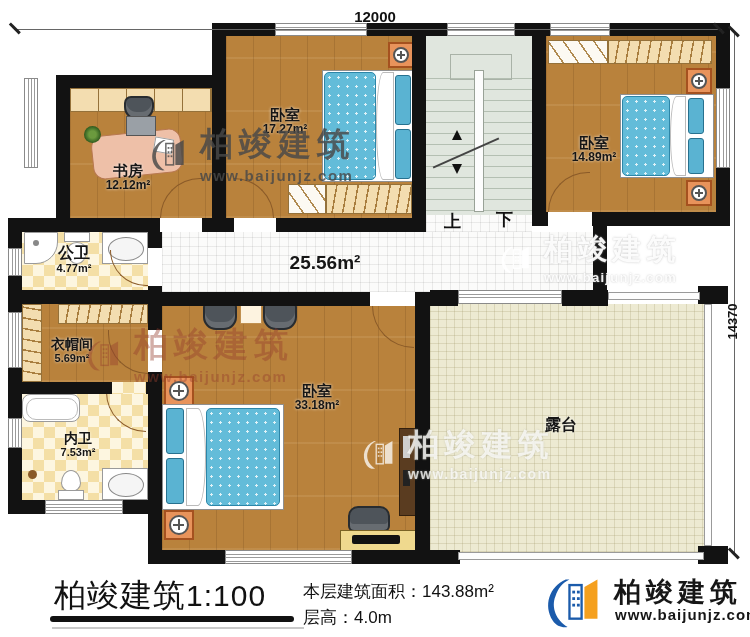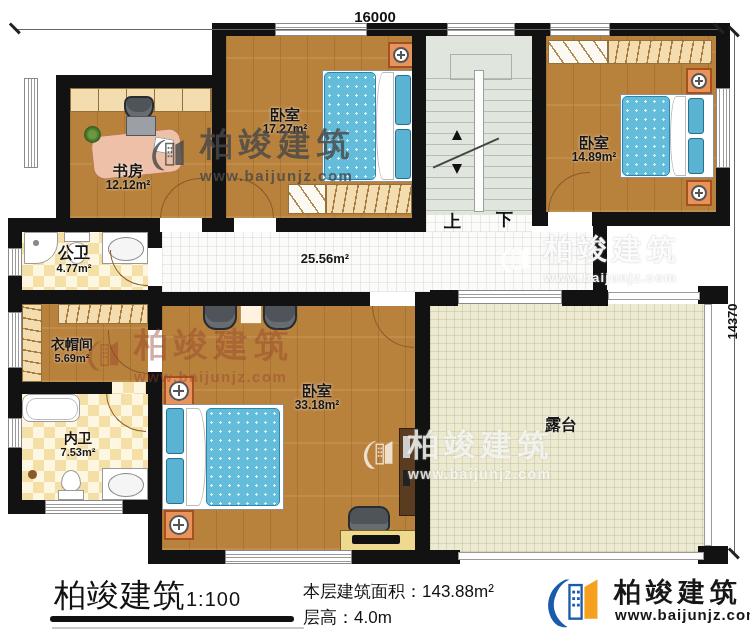--- a/index.html
+++ b/index.html
@@ -235,30 +235,30 @@
 </div>
 <div class="rlabel" style="left:38px;top:430px;width:80px">
   <span class="nm" style="font-size:14px">内卫</span>
   <span class="ar" style="font-size:11px">7.53m²</span>
 </div>
 <div class="rlabel" style="left:277px;top:382px;width:80px">
   <span class="nm">卧室</span>
   <span class="ar">33.18m²</span>
 </div>
 <div class="rlabel" style="left:287px;top:252px;width:76px">
-  <span class="ar" style="font-size:13px">25.56m²</span>
+  <span class="ar" style="font-size:19px">25.56m²</span>
 </div>
 <div class="rlabel" style="left:523px;top:416px;width:76px">
   <span class="nm" style="font-size:16px">露台</span>
 </div>
 
 <div class="dimline" style="left:14px;top:29px;width:708px;height:1px"></div>
 <div class="tick" style="left:8px;top:27px"></div>
 <div class="tick" style="left:712px;top:27px"></div>
-<div class="dimtxt" style="left:340px;top:8px;width:70px;text-align:center">16000</div>
+<div class="dimtxt" style="left:340px;top:8px;width:70px;text-align:center">12000</div>
 <div class="dimline" style="left:734px;top:32px;width:1px;height:522px"></div>
 <div class="tick" style="left:727px;top:30px"></div>
 <div class="tick" style="left:727px;top:552px"></div>
 <div class="dimtxt" style="left:702px;top:314px;width:60px;text-align:center;font-size:13px;transform:rotate(-90deg)">14370</div>
 
 <div class="wm" style="left:148px;top:122px;color:rgba(72,72,72,.82)">
   <svg width="44" height="40">
       <use href="#wmlogo"></use>
     </svg>
   <div class="col">
@@ -288,21 +288,21 @@
   <svg width="40" height="36">
       <use href="#wmlogo"></use>
     </svg>
   <div class="col">
     <span class="b" style="font-size:31px">柏竣建筑</span>
     <span class="w" style="font-size:14px">www.baijunjz.com</span>
   </div>
 </div>
 
 <div class="footer-title" style="left:54px;top:574px">
-  <span>柏竣建筑</span><span style="font-size:20px">1:100</span>
+  <span>柏竣建筑</span><span style="font-size:30px">1:100</span>
 </div>
 <div class="abs" style="left:50px;top:616px;width:244px;height:6px;background:#111;border-radius:3px"></div>
 <div class="abs" style="left:52px;top:627px;width:252px;height:2px;background:#c9c9c9"></div>
 <div class="footer-line" style="left:303px;top:580px">
   <span>本层建筑面积：</span><span>143.88m²</span>
 </div>
 <div class="footer-line" style="left:303px;top:606px">
   <span>层高：</span><span>4.0m</span>
 </div>
 <div class="abs" style="left:540px;top:572px">

